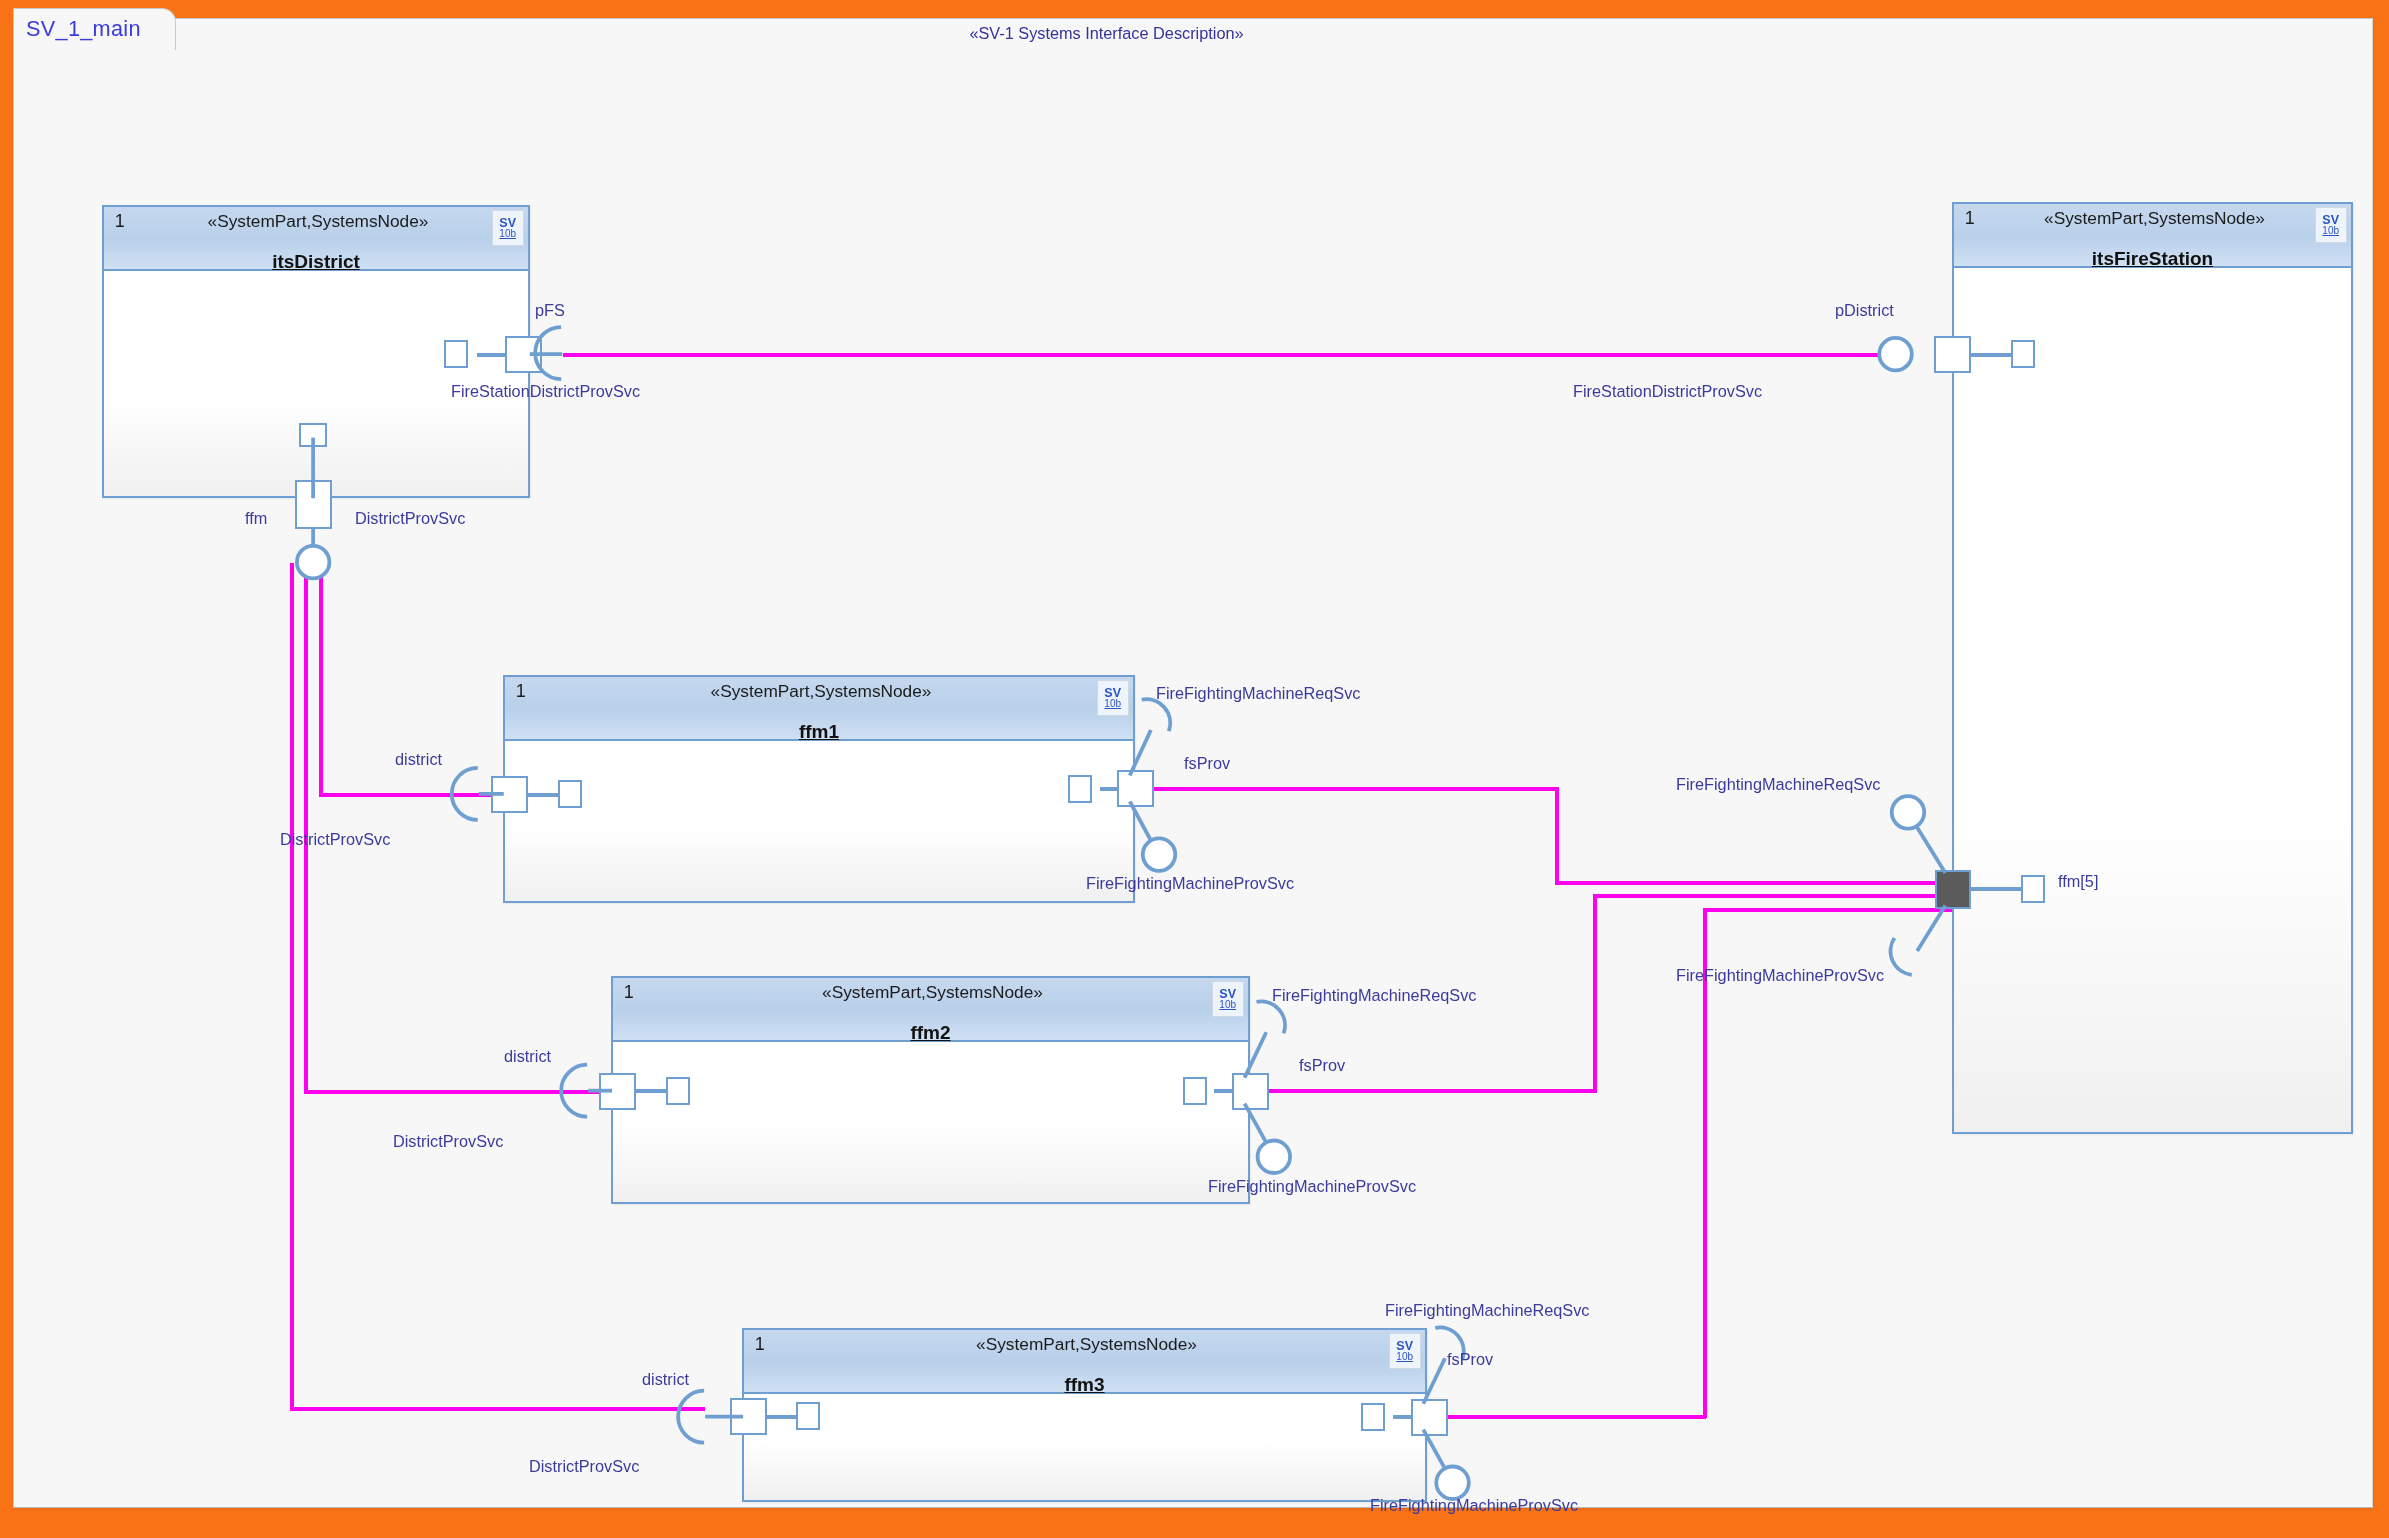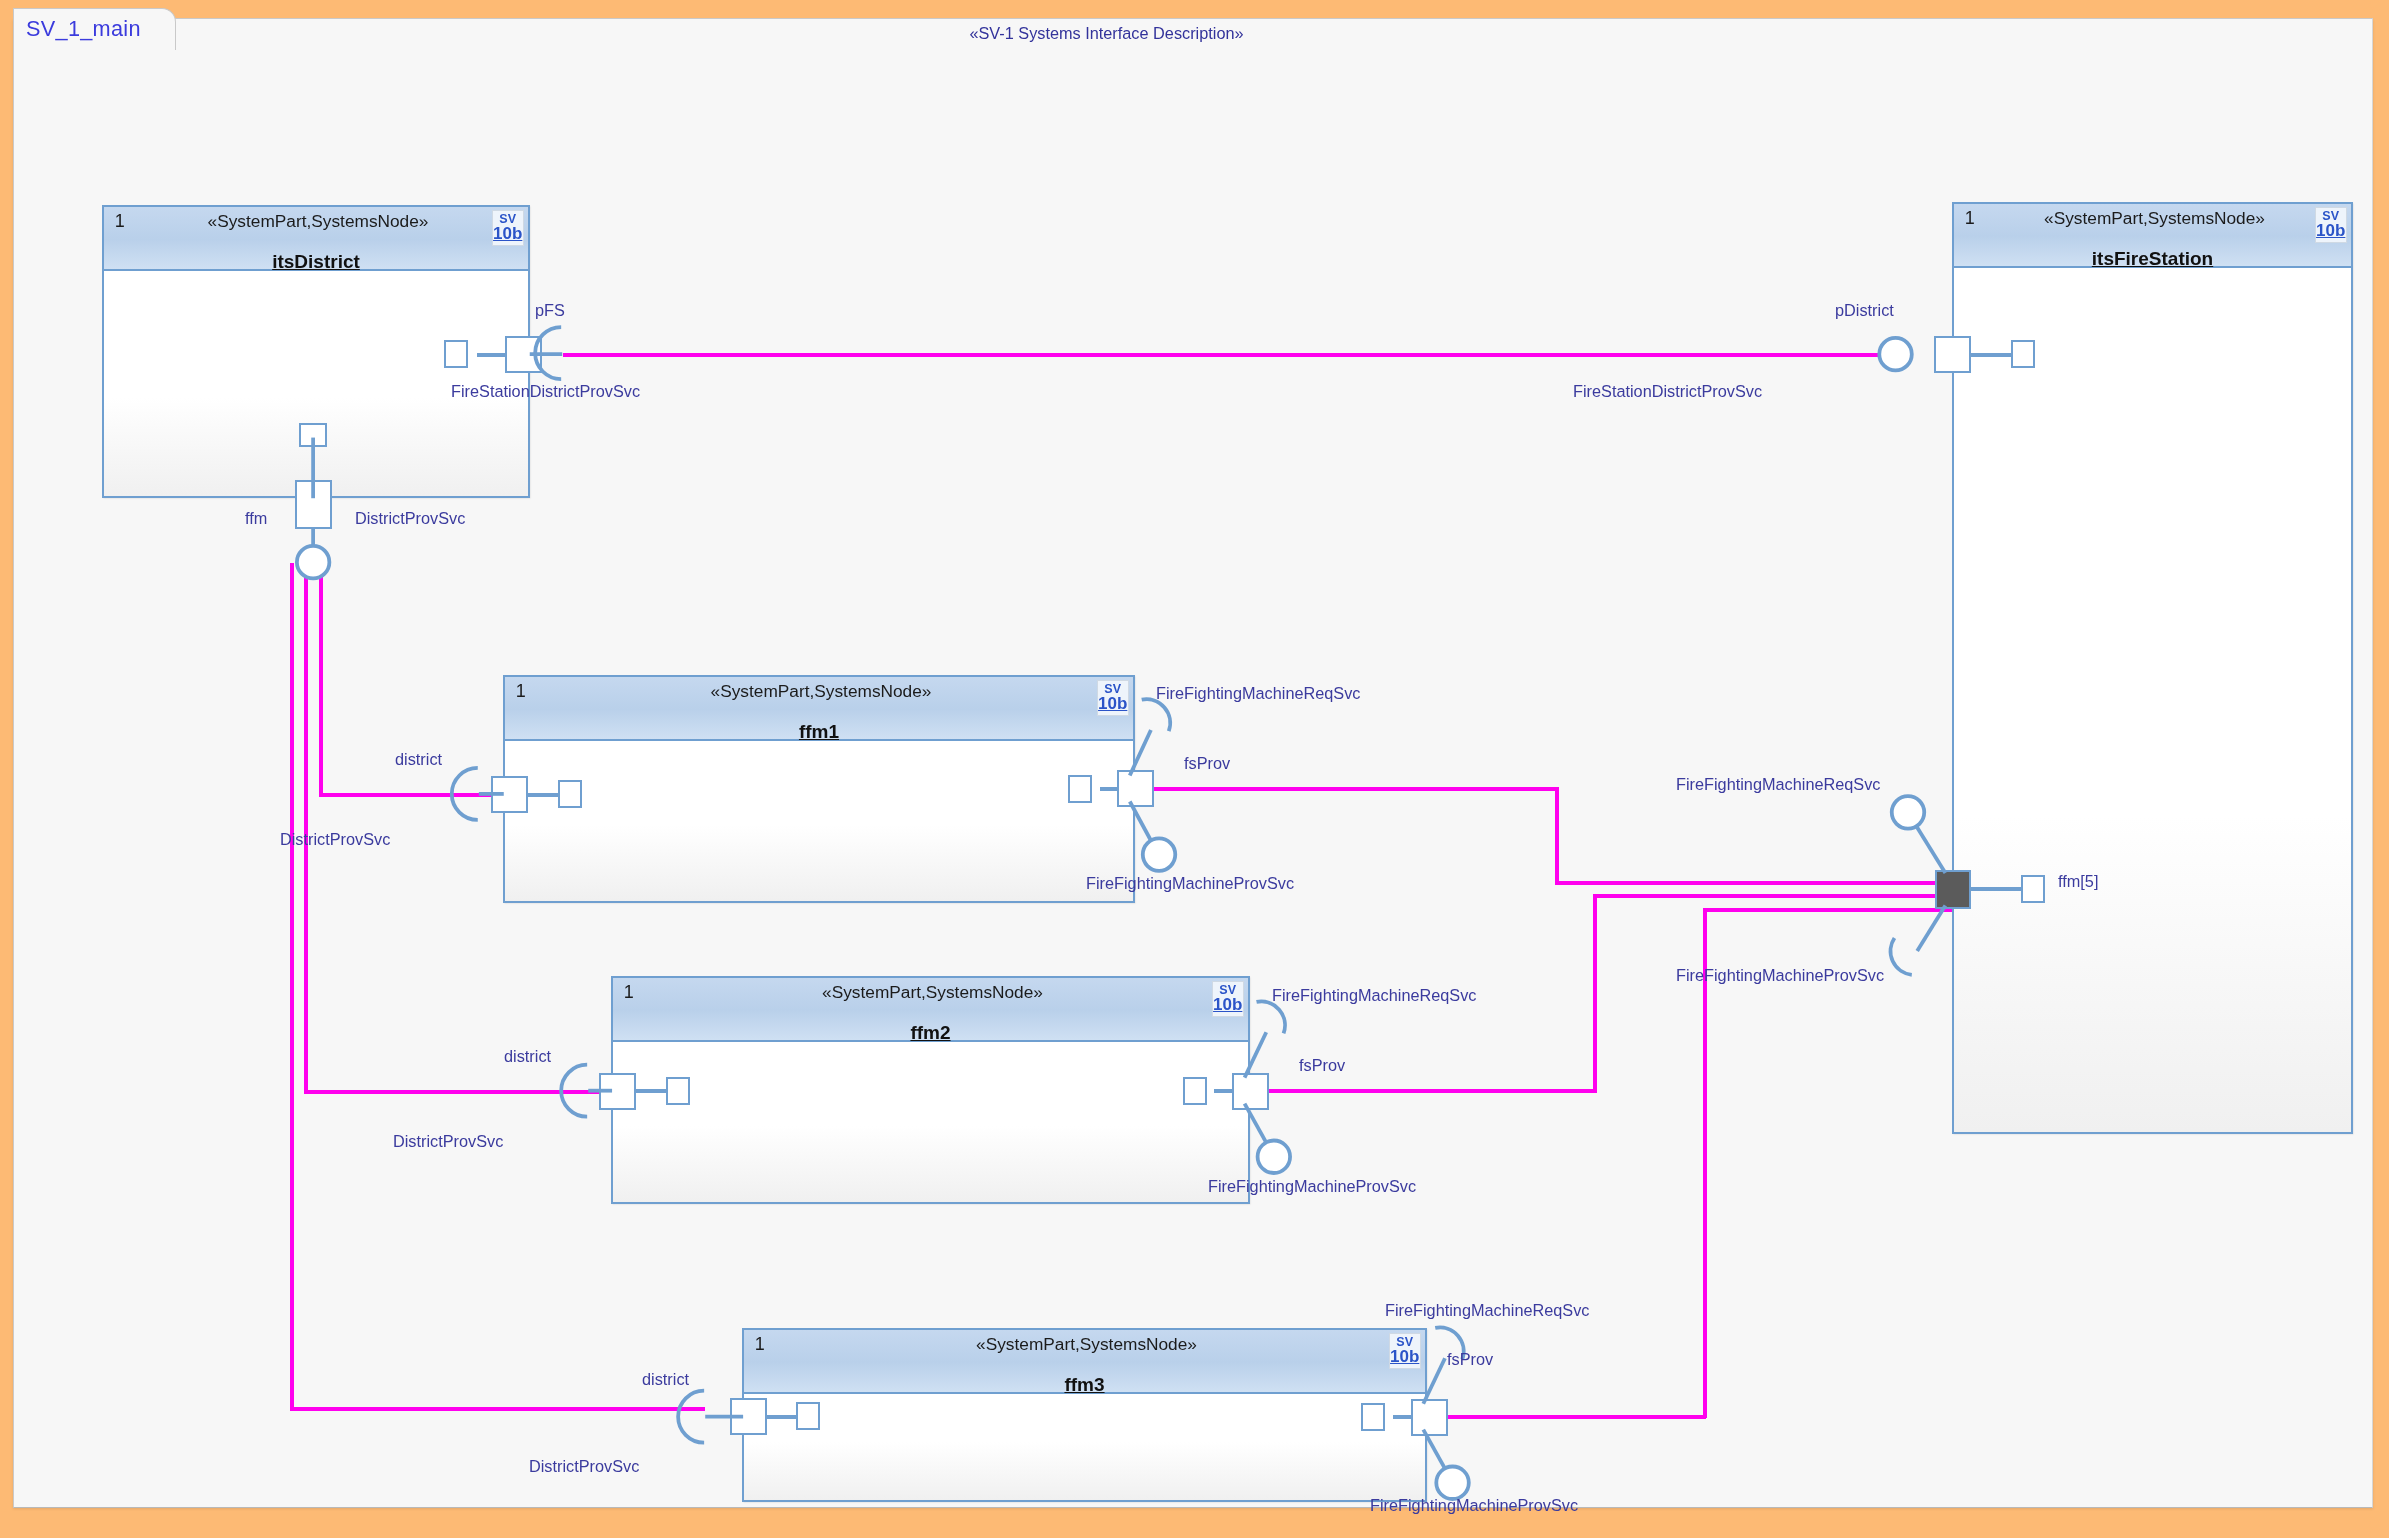--- a/index.html
+++ b/index.html
@@ -1,20 +1,20 @@
 <!DOCTYPE html>
 <html style="font-size:8.7px"><head>
 <meta charset="utf-8">
 <style>
   html,body{margin:0;padding:0;background:#ffffff;}
   body{font-family:"Liberation Sans", sans-serif;}
   #canvas{
     position:relative;
     width:2389px;height:1538px;
-    background:#fdba74;
+    background:#f97316;
     overflow:hidden;
   }
   
   #frame{
     position:absolute;left:13px;top:18.4px;width:2360px;height:1490px;
     background:#f7f7f7;
     border:1.6px solid #c9c9c9;
     border-right-color:#d6d6d6;
     border-bottom-color:#b9b9b9;
     box-shadow:0 2.2px 2.7px rgba(0,0,0,.10);
@@ -65,21 +65,21 @@
     position:absolute;left:0;right:0;top:44px;text-align:center;
     font-size:19px;font-weight:bold;color:#111111;text-decoration:underline;
   }
   .svicon{
     position:absolute;right:4.3px;top:3.3px;width:30px;height:34px;
     background:#eef4fb;border:0.5px solid #cfd9e4;
     display:flex;flex-direction:column;align-items:center;justify-content:center;
     line-height:.95;
   }
   .svicon i{font-style:normal;font-size:12.5px;font-weight:bold;color:#2b54c8;}
-  .svicon u{font-size:17px;font-weight:bold;color:#2b54c8;text-decoration:underline;}
+  .svicon u{font-size:10px;font-weight:normal;color:#2b54c8;text-decoration:underline;}
 
   
   .port{ position:absolute; background:#ffffff; border:2.7px solid #6f9fd0;
          box-sizing:border-box; z-index:9;}
   .port.sel{ background:#5b5b5b; border-color:#6f9fd0; }
   .pstub{ position:absolute; background:#ffffff; border:2.7px solid #6f9fd0;
           box-sizing:border-box; z-index:8;}
   .pline{ position:absolute; background:#6f9fd0; z-index:7;}
   .plabel{ position:absolute; font-size:16.3px; color:#3b3b9e; white-space:nowrap; z-index:11;}
   .ilabel{ position:absolute; font-size:16.3px; color:#3b3b9e; white-space:nowrap; z-index:11;}

